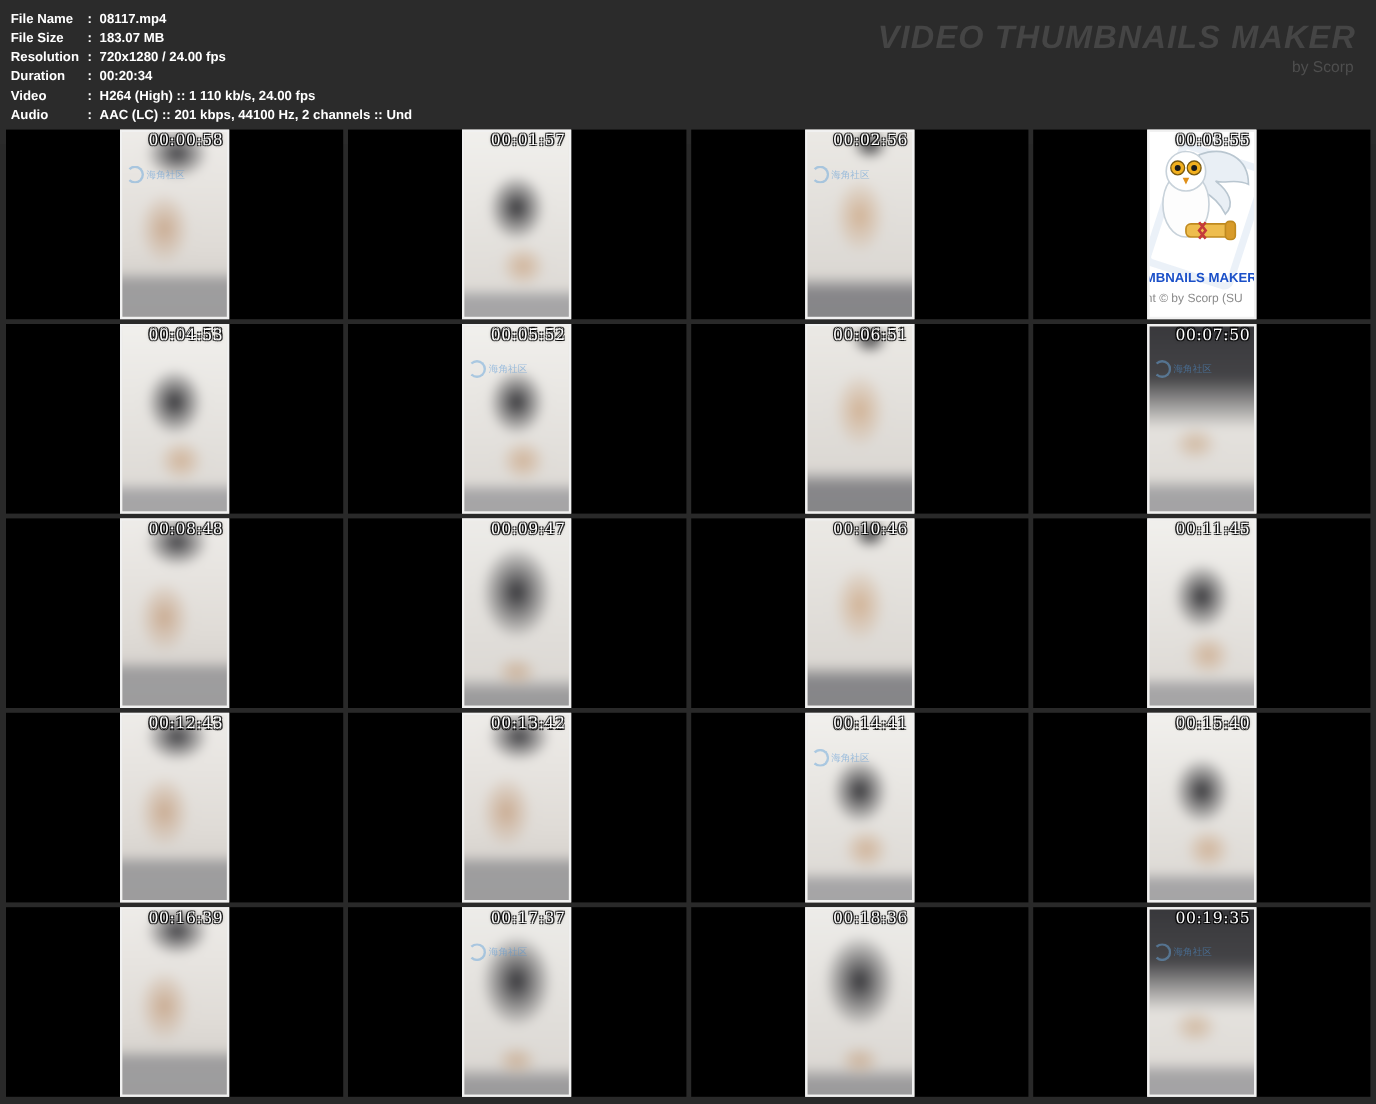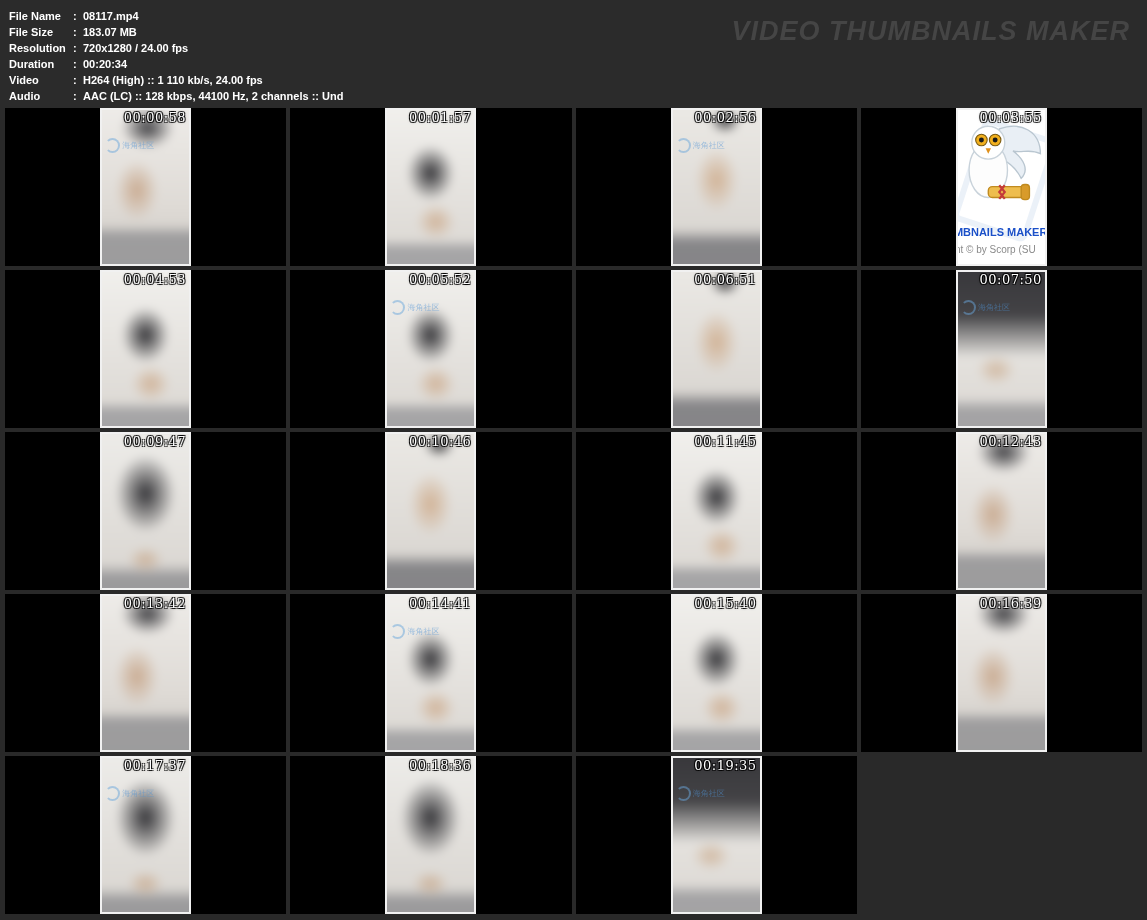--- a/index.html
+++ b/index.html
@@ -121,25 +121,26 @@
     <div class="meta-row">
       <span class="meta-label">Resolution</span><span class="meta-colon">:</span><span>720x1280 / 24.00 fps</span>
     </div>
     <div class="meta-row">
       <span class="meta-label">Duration</span><span class="meta-colon">:</span><span>00:20:34</span>
     </div>
     <div class="meta-row">
       <span class="meta-label">Video</span><span class="meta-colon">:</span><span>H264 (High) :: 1 110 kb/s, 24.00 fps</span>
     </div>
     <div class="meta-row">
-      <span class="meta-label">Audio</span><span class="meta-colon">:</span><span>AAC (LC) :: 128 kbps, 44100 Hz, 2 channels :: Und</span>
+      <span class="meta-label">Audio</span><span class="meta-colon">:</span><span>AAC (LC) :: 201 kbps, 44100 Hz, 2 channels :: Und</span>
     </div>
   </div>
   <div class="wm-app">
     <div class="wm-title">VIDEO THUMBNAILS MAKER</div>
+    <div class="wm-sub">by Scorp</div>
   </div>
 </div>
 
 <div class="grid">
 
   <div class="cell">
     <div class="thumb" data-variant="a">
       <div class="art"></div>
       <span class="cnwm" data-on="true">
           <span class="ring"></span>
@@ -216,20 +217,27 @@
       <div class="art"></div>
       <span class="cnwm" data-on="true">
           <span class="ring"></span>
           <span class="cntext">海角社区</span>
         </span>
       <span class="ts">00:07:50</span>
     </div>
   </div>
 
   <div class="cell">
+    <div class="thumb" data-variant="a">
+      <div class="art"></div>
+
+      <span class="ts">00:08:48</span>
+    </div>
+  </div>
+  <div class="cell">
     <div class="thumb" data-variant="e">
       <div class="art"></div>
 
       <span class="ts">00:09:47</span>
     </div>
   </div>
   <div class="cell">
     <div class="thumb" data-variant="c">
       <div class="art"></div>
 

